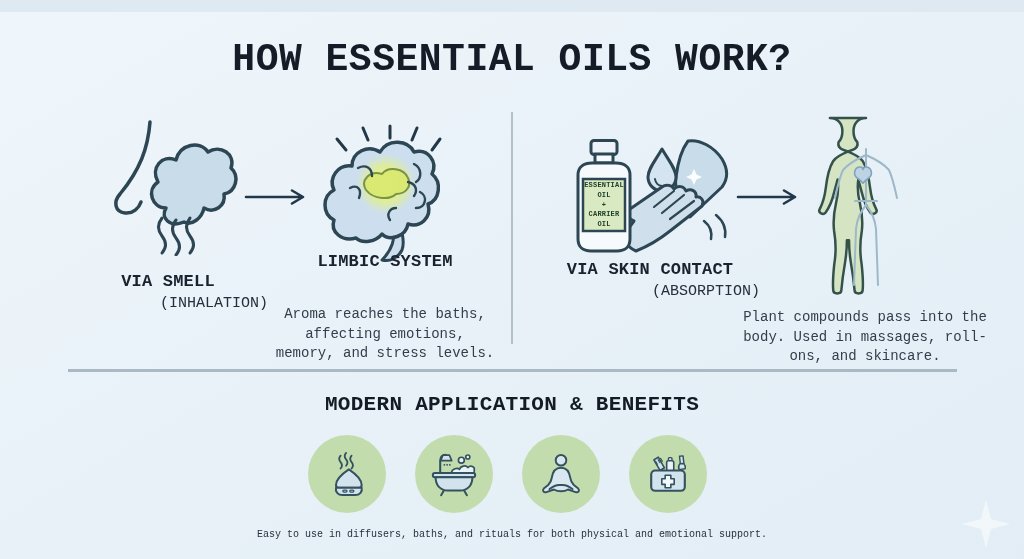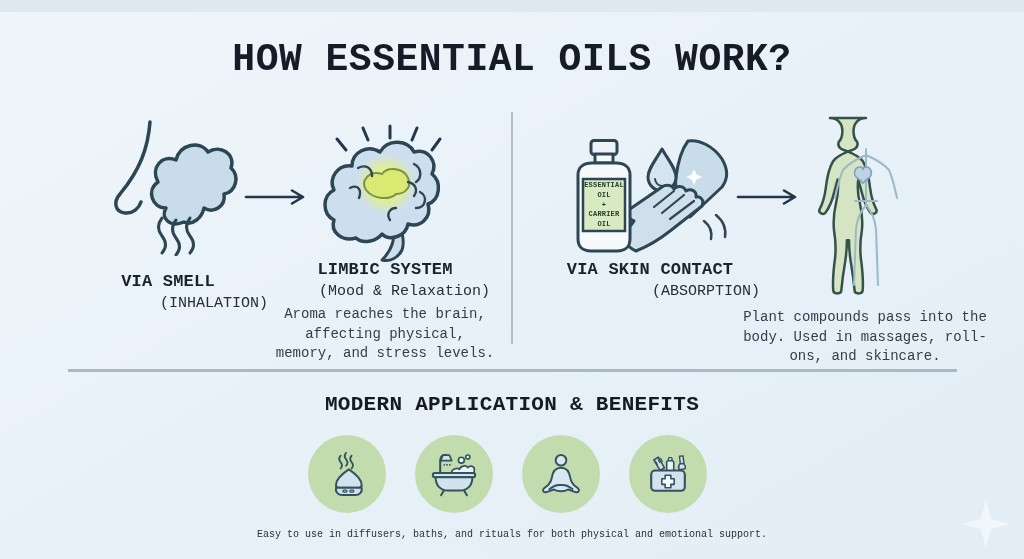--- a/index.html
+++ b/index.html
@@ -73,25 +73,24 @@
     <circle cx="70" cy="60" r="30" fill="url(#glowG)"></circle>
     <path d="M50,66 C44,56 54,46 66,50 C72,42 88,44 92,54 C96,62 90,70 80,70 C74,76 58,76 50,66 Z" fill="#d9e96e" stroke="#6f8a3f" stroke-width="2" stroke-linejoin="round" opacity="0.9"></path>
     <path d="M34,64 C42,60 46,66 43,74 M42,44 C50,40 56,44 56,52 M98,40 C106,44 106,54 100,58
              M104,68 C112,72 110,84 100,84 M74,96 C70,90 74,84 80,84 M92,58 C100,60 102,66 98,72" fill="none" stroke="#2d4654" stroke-width="2.4" stroke-linecap="round"></path>
   </svg>
 
   <div class="abs" style="left:68px; top:260px; width:200px;">
     <div class="step-label">VIA SMELL</div>
     <div class="step-sub">(INHALATION)</div>
   </div>
-  <div class="abs" style="left:280px; top:248px; width:210px;">
+  <div class="abs" style="left:280px; top:240px; width:210px;">
     <div class="step-label">LIMBIC SYSTEM</div>
-    <div class="step-sub">(Mood &amp; Relaxation)</div>
-  </div>
-  <div class="abs desc" style="left:272px; top:293px; width:226px;">Aroma reaches the brain, affecting physical, memory, and stress levels.</div>
+  </div>
+  <div class="abs desc" style="left:272px; top:293px; width:226px;">Aroma reaches the baths, affecting emotions, memory, and stress levels.</div>
 
   <div class="abs vdivider"></div>
 
   <svg class="abs" style="left:570px; top:127px;" width="175" height="115" viewBox="0 0 175 115">
 
     <path d="M118,2 C130,0 144,8 152,20 C158,30 158,40 152,48 L120,78 C110,68 104,52 106,38 C108,22 112,10 118,2 Z" fill="#c9dcea" stroke="#2d4654" stroke-width="3" stroke-linejoin="round"></path>
 
     <path d="M92,10 C85,22 78,30 78,38 a14,14 0 0 0 28,0 C106,30 99,22 92,10 Z" fill="#d4e4f0" stroke="#2d4654" stroke-width="3" stroke-linejoin="round"></path>
     <path d="M85,40 a8,8 0 0 0 7,7" fill="none" stroke="#2d4654" stroke-width="2" stroke-linecap="round"></path>
 

